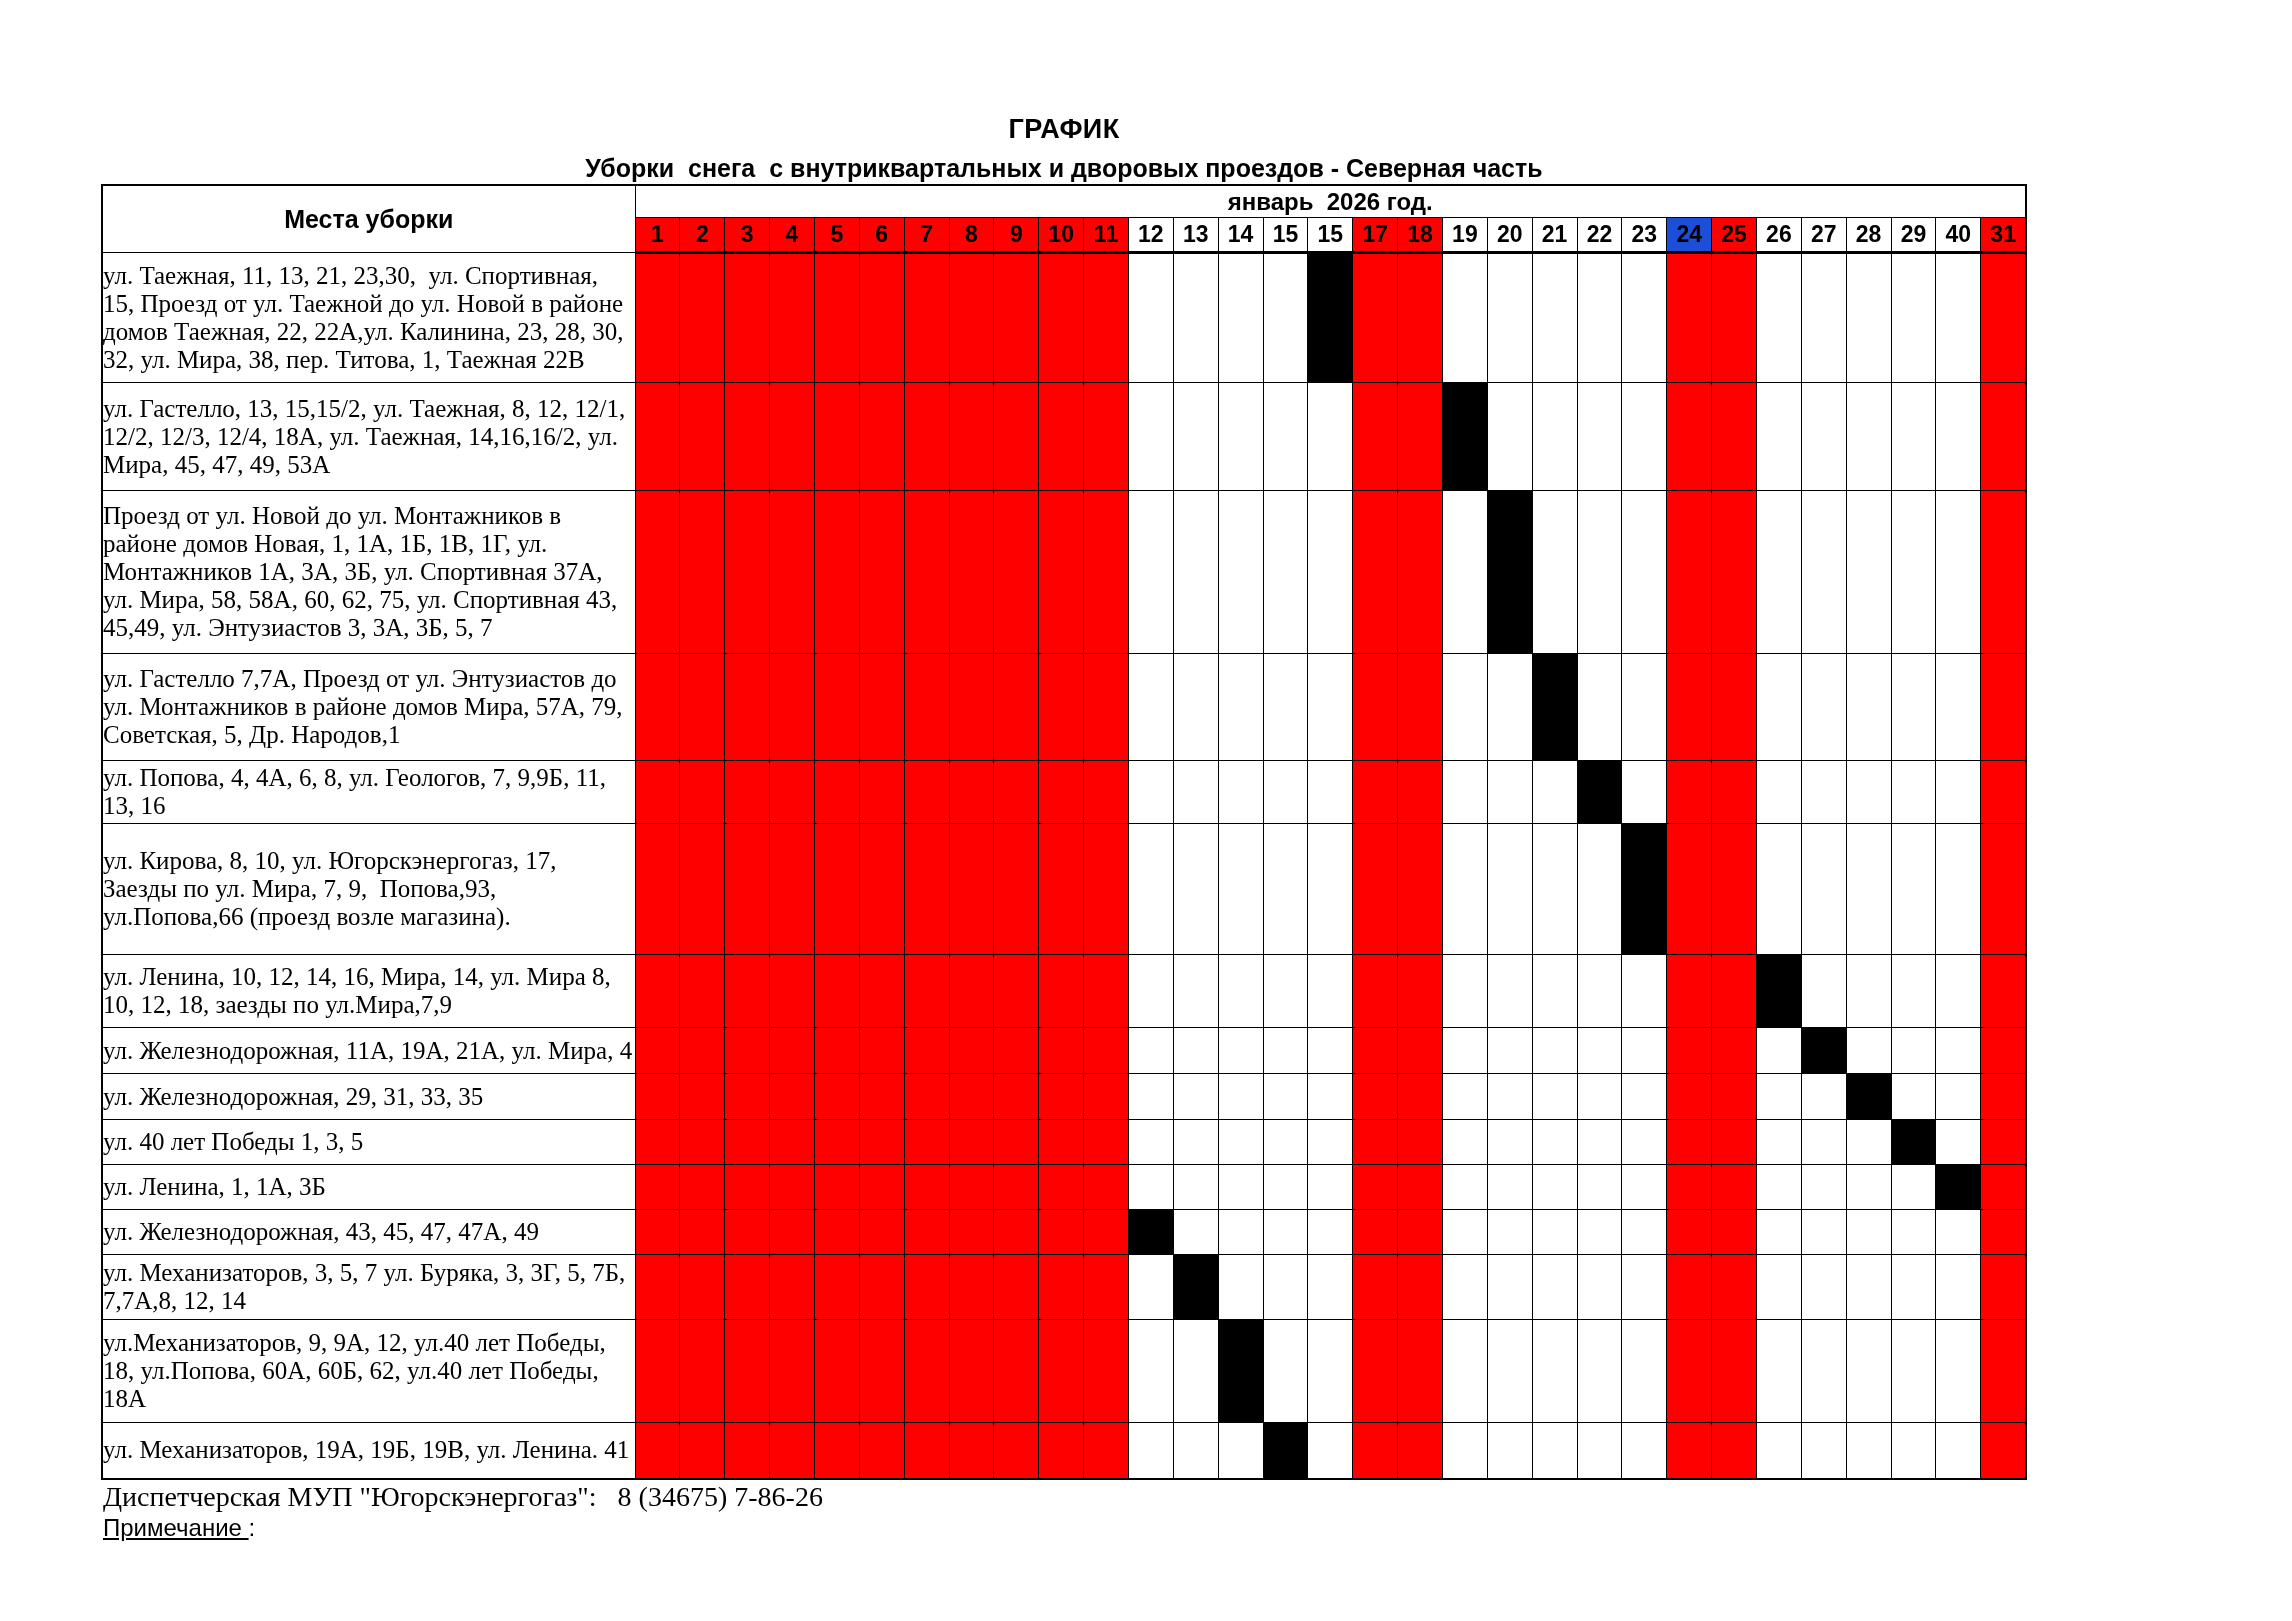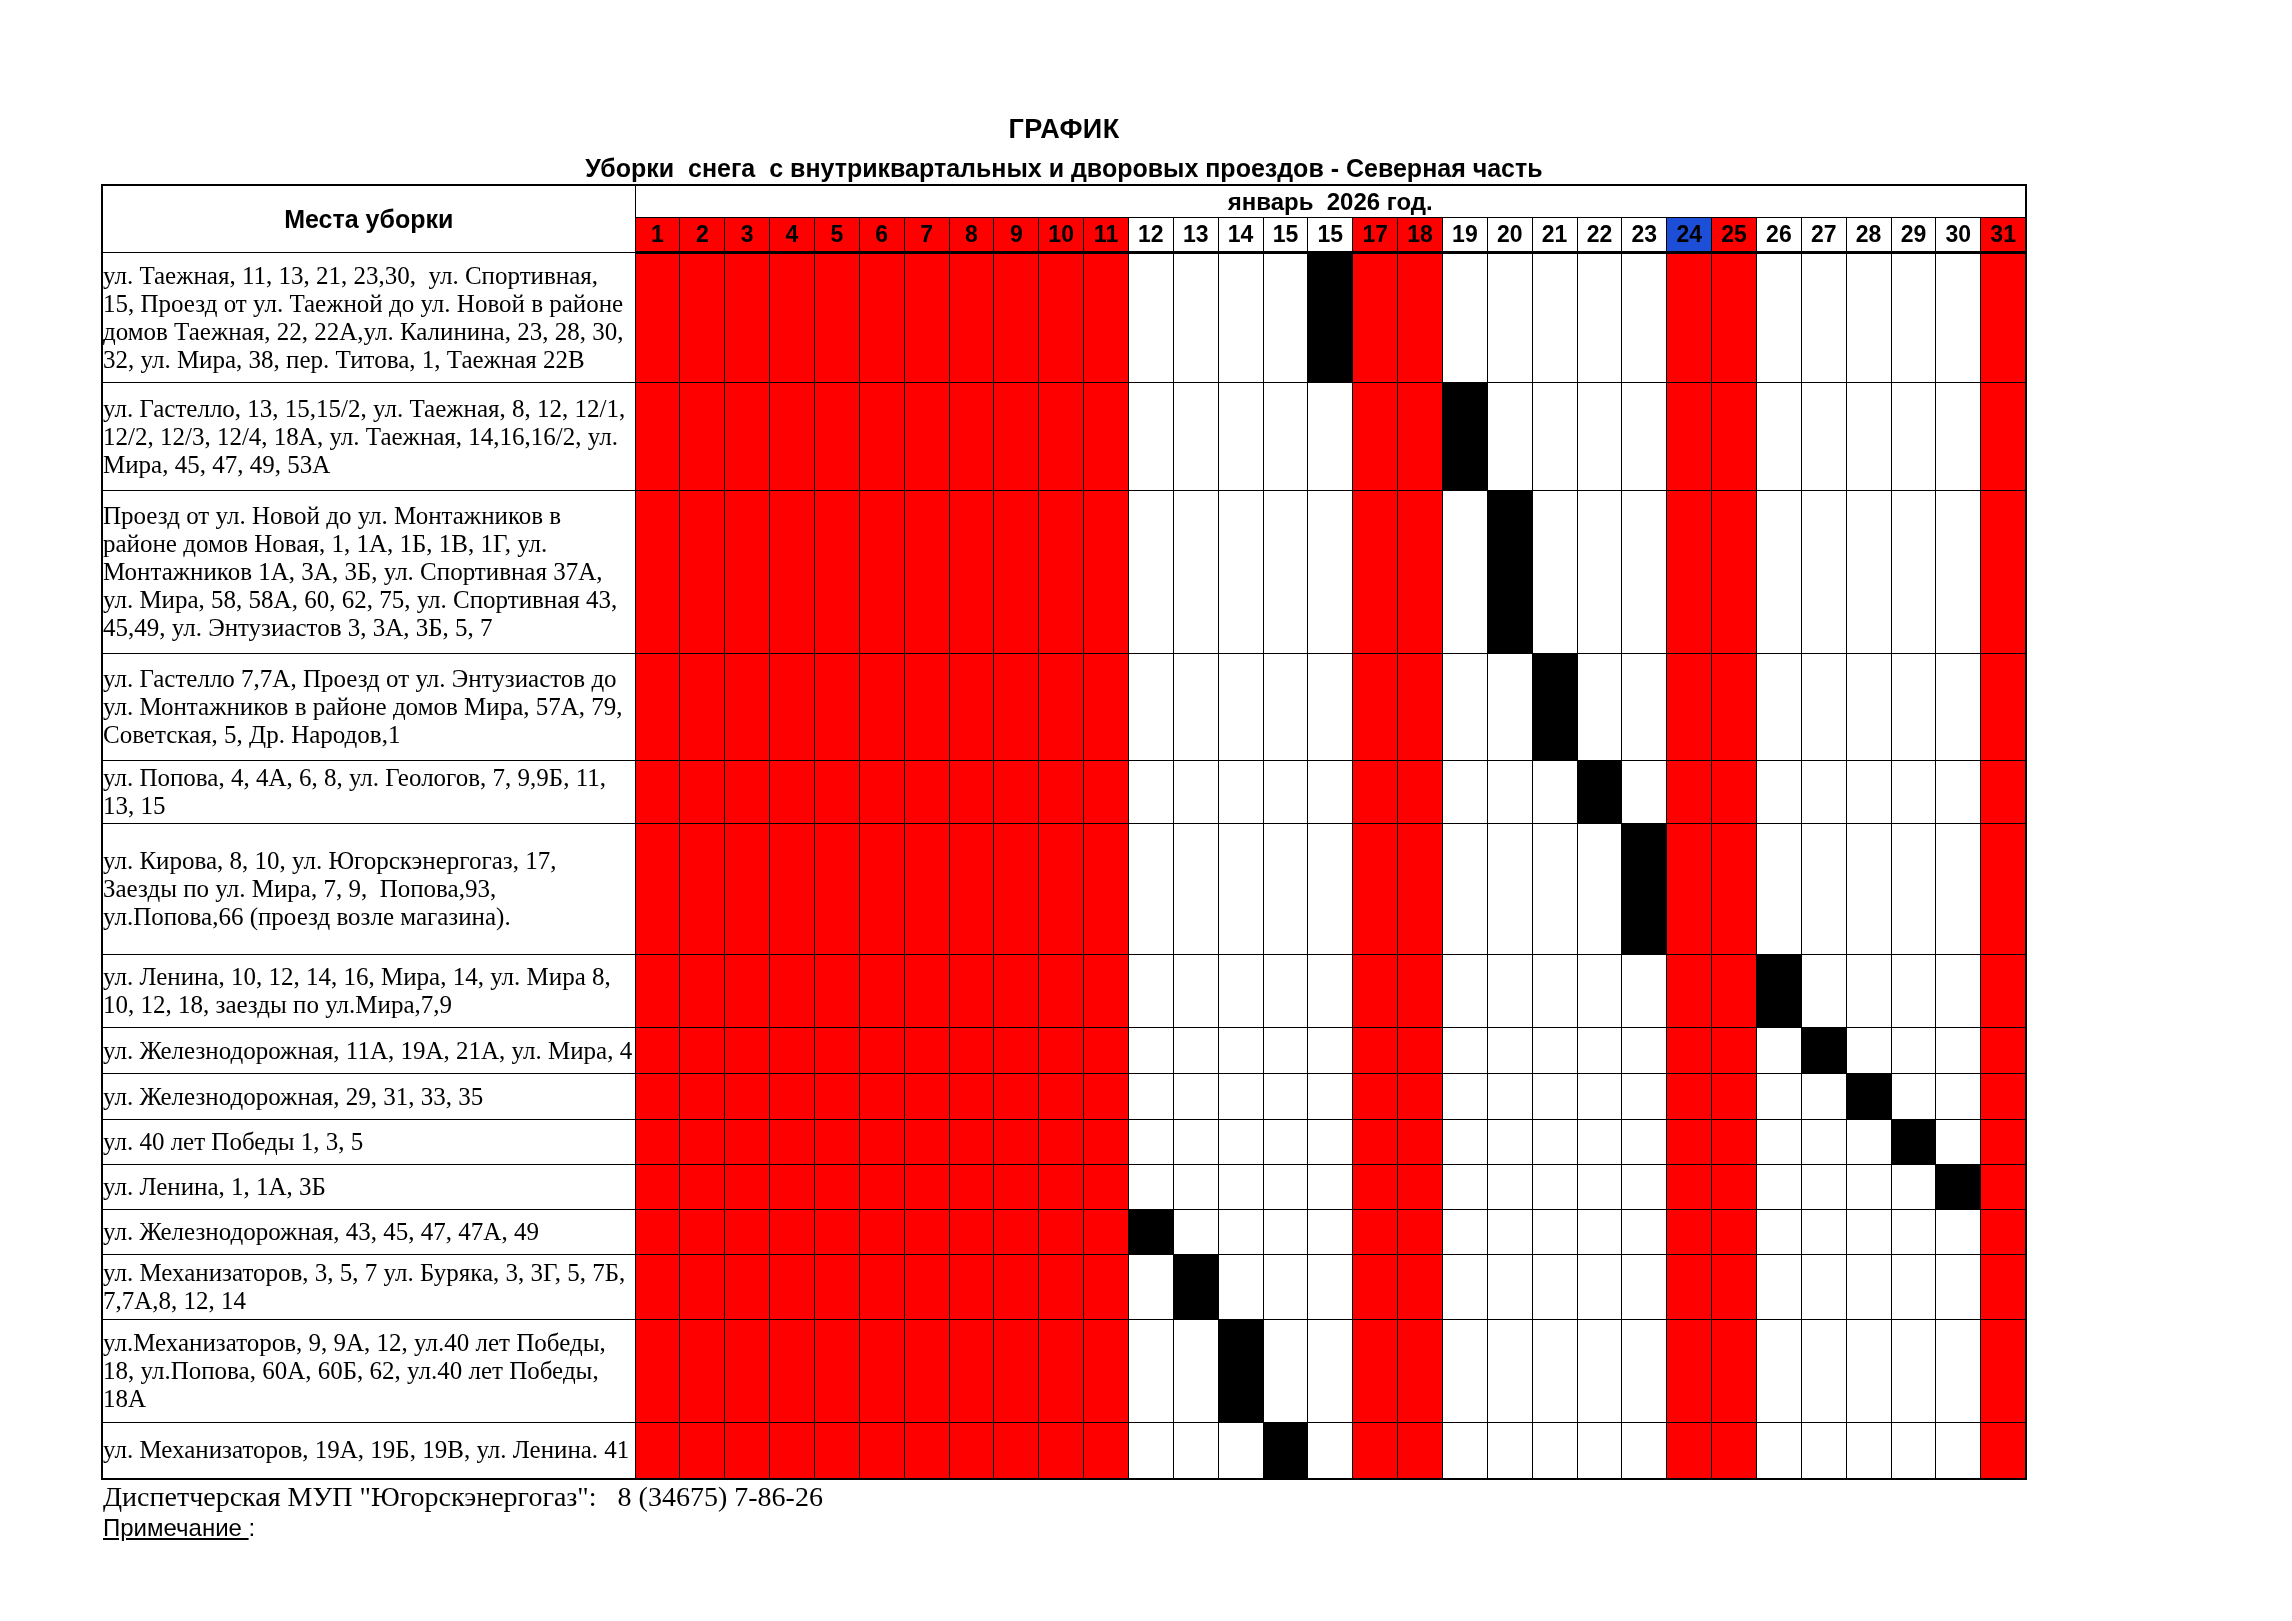--- a/index.html
+++ b/index.html
@@ -193,21 +193,21 @@
           <th>20</th>
           <th>21</th>
           <th>22</th>
           <th>23</th>
           <th style="background: #1d4ed8;">24</th>
           <th style="background: rgb(254, 0, 0);">25</th>
           <th>26</th>
           <th>27</th>
           <th>28</th>
           <th>29</th>
-          <th>30</th>
+          <th>40</th>
           <th style="background: rgb(254, 0, 0);">31</th>
         </tr>
     </thead>
     <tbody id="schedule-body">
         <tr style="height: 130px;">
           <td class="loc">ул. Таежная, 11, 13, 21, 23,30,  ул. Спортивная, 15, Проезд от ул. Таежной до ул. Новой в районе домов Таежная, 22, 22А,ул. Калинина, 23, 28, 30, 32, ул. Мира, 38, пер. Титова, 1, Таежная 22В</td>
           <td style="background: rgb(254, 0, 0);"></td>
           <td style="background: rgb(254, 0, 0);"></td>
           <td style="background: rgb(254, 0, 0);"></td>
           <td style="background: rgb(254, 0, 0);"></td>
@@ -335,21 +335,21 @@
           <td style="background: rgb(254, 0, 0);"></td>
           <td style="background: rgb(254, 0, 0);"></td>
           <td></td>
           <td></td>
           <td></td>
           <td></td>
           <td></td>
           <td style="background: rgb(254, 0, 0);"></td>
         </tr>
         <tr style="height: 63px;">
-          <td class="loc">ул. Попова, 4, 4А, 6, 8, ул. Геологов, 7, 9,9Б, 11, 13, 15</td>
+          <td class="loc">ул. Попова, 4, 4А, 6, 8, ул. Геологов, 7, 9,9Б, 11, 13, 16</td>
           <td style="background: rgb(254, 0, 0);"></td>
           <td style="background: rgb(254, 0, 0);"></td>
           <td style="background: rgb(254, 0, 0);"></td>
           <td style="background: rgb(254, 0, 0);"></td>
           <td style="background: rgb(254, 0, 0);"></td>
           <td style="background: rgb(254, 0, 0);"></td>
           <td style="background: rgb(254, 0, 0);"></td>
           <td style="background: rgb(254, 0, 0);"></td>
           <td style="background: rgb(254, 0, 0);"></td>
           <td style="background: rgb(254, 0, 0);"></td>

